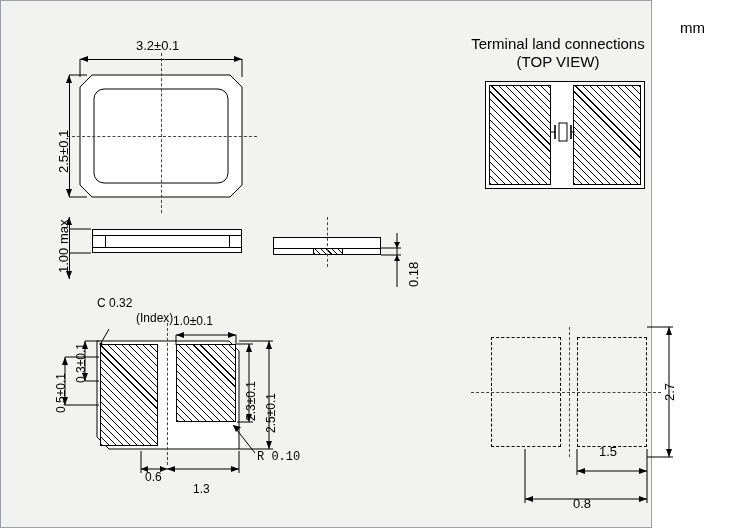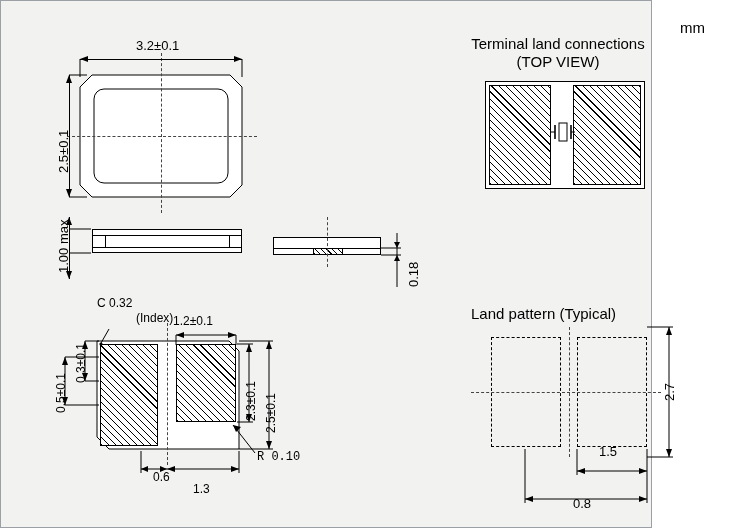--- a/index.html
+++ b/index.html
@@ -153,21 +153,21 @@
     <circle cx="100" cy="343" r="1.6" fill="#000"></circle>
   </svg>
 
   <svg>
     <line x1="175" y1="334" x2="235" y2="334" stroke="#000" stroke-width="1"></line>
     <polygon points="175,334 183,331 183,337" fill="#000"></polygon>
     <polygon points="235,334 227,331 227,337" fill="#000"></polygon>
     <line x1="175" y1="334" x2="175" y2="344" stroke="#000" stroke-width="1"></line>
     <line x1="235" y1="334" x2="235" y2="344" stroke="#000" stroke-width="1"></line>
   </svg>
-  <div class="lbl small" style="left:172px;top:314px;">1.2±0.1</div>
+  <div class="lbl small" style="left:172px;top:314px;">1.0±0.1</div>
 
   <svg>
     <line x1="84" y1="340" x2="84" y2="380" stroke="#000" stroke-width="1"></line>
     <polygon points="84,340 81,348 87,348" fill="#000"></polygon>
     <polygon points="84,380 81,372 87,372" fill="#000"></polygon>
     <line x1="84" y1="340" x2="98" y2="340" stroke="#000" stroke-width="1"></line>
     <line x1="84" y1="380" x2="98" y2="380" stroke="#000" stroke-width="1"></line>
   </svg>
   <div class="lbl small rot" style="left:74px;top:382px;">0.3±0.1</div>
 
@@ -201,21 +201,21 @@
   <svg>
     <line x1="140" y1="468" x2="166" y2="468" stroke="#000" stroke-width="1"></line>
     <polygon points="140,468 147,465 147,471" fill="#000"></polygon>
     <polygon points="166,468 159,465 159,471" fill="#000"></polygon>
     <line x1="166" y1="468" x2="238" y2="468" stroke="#000" stroke-width="1"></line>
     <polygon points="166,468 174,465 174,471" fill="#000"></polygon>
     <polygon points="238,468 230,465 230,471" fill="#000"></polygon>
     <line x1="140" y1="450" x2="140" y2="472" stroke="#000" stroke-width="1"></line>
     <line x1="238" y1="450" x2="238" y2="472" stroke="#000" stroke-width="1"></line>
   </svg>
-  <div class="lbl small" style="left:144px;top:470px;margin-left:8px;">0.6</div>
+  <div class="lbl small" style="left:144px;top:470px;">0.6</div>
   <div class="lbl small" style="left:192px;top:470px;margin-top:12px;">1.3</div>
 
   <svg>
     <line x1="232" y1="424" x2="254" y2="452" stroke="#000" stroke-width="1"></line>
     <polygon points="232,424 240,426 235,431" fill="#000"></polygon>
   </svg>
   <div class="lbl small" style="left:256px;top:450px;font-family:Liberation Mono, monospace;">R 0.10</div>
 
   <div class="lbl ttl" style="left:452px;top:34px;width:210px;">Terminal land connections</div>
   <div class="lbl ttl" style="left:452px;top:52px;width:210px;">(TOP VIEW)</div>
@@ -224,21 +224,20 @@
   <div class="hatch" style="left:488px;top:84px;width:62px;height:100px;"></div>
   <div class="hatch" style="left:572px;top:84px;width:68px;height:100px;"></div>
   <svg>
     <rect x="558" y="122" width="8" height="18" fill="#ffffff" stroke="#000" stroke-width="1"></rect>
     <line x1="554" y1="124" x2="554" y2="138" stroke="#000" stroke-width="1.6"></line>
     <line x1="570" y1="124" x2="570" y2="138" stroke="#000" stroke-width="1.6"></line>
     <line x1="550" y1="131" x2="554" y2="131" stroke="#000" stroke-width="1"></line>
     <line x1="570" y1="131" x2="574" y2="131" stroke="#000" stroke-width="1"></line>
   </svg>
 
-  <div class="lbl big" style="left:470px;top:304px;">Land pattern (Typical)</div>
 
   <div class="dash" style="left:490px;top:336px;width:70px;height:110px;"></div>
   <div class="dash" style="left:576px;top:336px;width:70px;height:110px;"></div>
   <div class="cl hz" style="left:470px;top:391px;width:190px;"></div>
   <div class="cl vt" style="left:568px;top:326px;height:130px;"></div>
 
   <svg>
     <line x1="668" y1="326" x2="668" y2="456" stroke="#000" stroke-width="1"></line>
     <polygon points="668,326 665,334 671,334" fill="#000"></polygon>
     <polygon points="668,456 665,448 671,448" fill="#000"></polygon>

